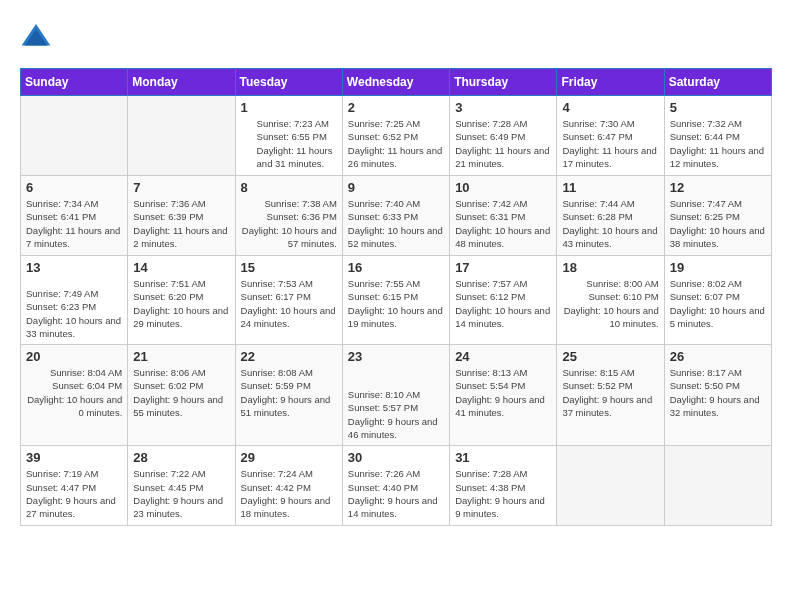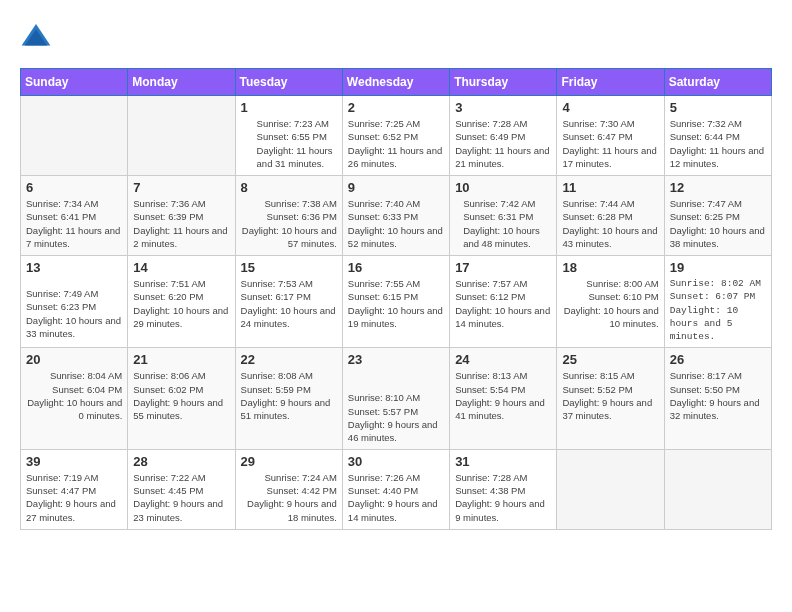--- a/index.html
+++ b/index.html
@@ -44,21 +44,21 @@
     .subtitle {
       font-size: 16px;
       color: #555;
     }
     table {
       width: 100%;
       border-collapse: collapse;
       table-layout: fixed;
     }
     th {
-      background-color: #8b5cf6;
+      background-color: #6d28d9;
       color: #fff;
       font-size: 12px;
       font-weight: bold;
       padding: 6px 4px;
       text-align: left;
       border: 1px solid #2979c2;
     }
     td {
       border: 1px solid #ccc;
       vertical-align: top;
@@ -177,21 +177,21 @@
 Daylight: 10 hours and 57 minutes.</div>
         </td>
         <td>
           <span class="day-num">9</span>
           <div class="day-info" style="white-space: pre-line;">Sunrise: 7:40 AM
 Sunset: 6:33 PM
 Daylight: 10 hours and 52 minutes.</div>
         </td>
         <td>
           <span class="day-num">10</span>
-          <div class="day-info" style="white-space: pre-line; margin-left: 8px;">Sunrise: 7:42 AM
+          <div class="day-info" style="white-space: pre-line;">Sunrise: 7:42 AM
 Sunset: 6:31 PM
 Daylight: 10 hours and 48 minutes.</div>
         </td>
         <td>
           <span class="day-num">11</span>
           <div class="day-info" style="white-space: pre-line;">Sunrise: 7:44 AM
 Sunset: 6:28 PM
 Daylight: 10 hours and 43 minutes.</div>
         </td>
         <td>
@@ -233,21 +233,21 @@
 Daylight: 10 hours and 14 minutes.</div>
         </td>
         <td>
           <span class="day-num">18</span>
           <div class="day-info" style="white-space: pre-line; text-align: right;">Sunrise: 8:00 AM
 Sunset: 6:10 PM
 Daylight: 10 hours and 10 minutes.</div>
         </td>
         <td>
           <span class="day-num">19</span>
-          <div class="day-info" style="white-space: pre-line; font-family: Liberation Mono, monospace;">Sunrise: 8:02 AM
+          <div class="day-info" style="white-space: pre-line;">Sunrise: 8:02 AM
 Sunset: 6:07 PM
 Daylight: 10 hours and 5 minutes.</div>
         </td>
       </tr>
       <tr>
         <td>
           <span class="day-num">20</span>
           <div class="day-info" style="white-space: pre-line; text-align: right;">Sunrise: 8:04 AM
 Sunset: 6:04 PM
 Daylight: 10 hours and 0 minutes.</div>
@@ -297,21 +297,21 @@
 Daylight: 9 hours and 27 minutes.</div>
         </td>
         <td>
           <span class="day-num">28</span>
           <div class="day-info" style="white-space: pre-line;">Sunrise: 7:22 AM
 Sunset: 4:45 PM
 Daylight: 9 hours and 23 minutes.</div>
         </td>
         <td>
           <span class="day-num">29</span>
-          <div class="day-info" style="white-space: pre-line; text-align: right;">Sunrise: 7:24 AM
+          <div class="day-info" style="white-space: pre-line;">Sunrise: 7:24 AM
 Sunset: 4:42 PM
 Daylight: 9 hours and 18 minutes.</div>
         </td>
         <td>
           <span class="day-num">30</span>
           <div class="day-info" style="white-space: pre-line;">Sunrise: 7:26 AM
 Sunset: 4:40 PM
 Daylight: 9 hours and 14 minutes.</div>
         </td>
         <td>

